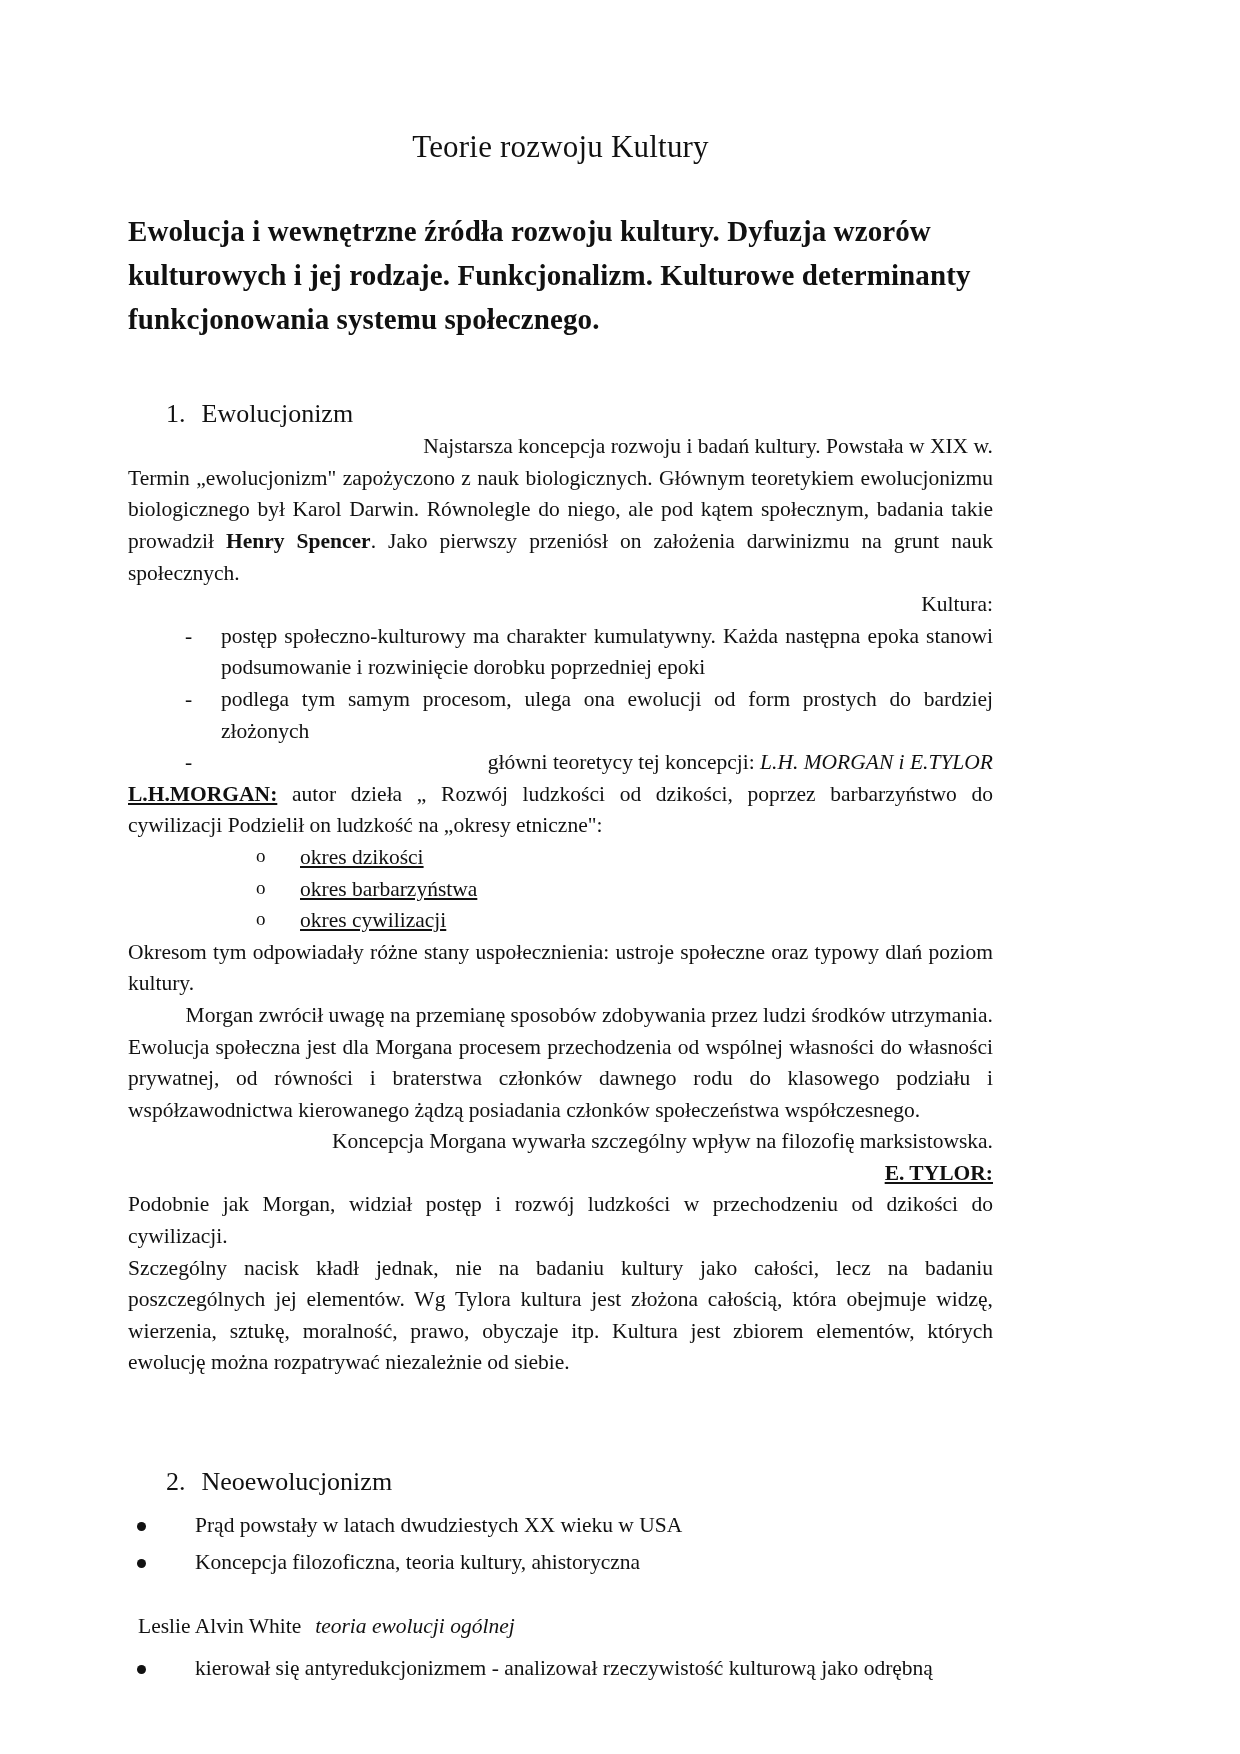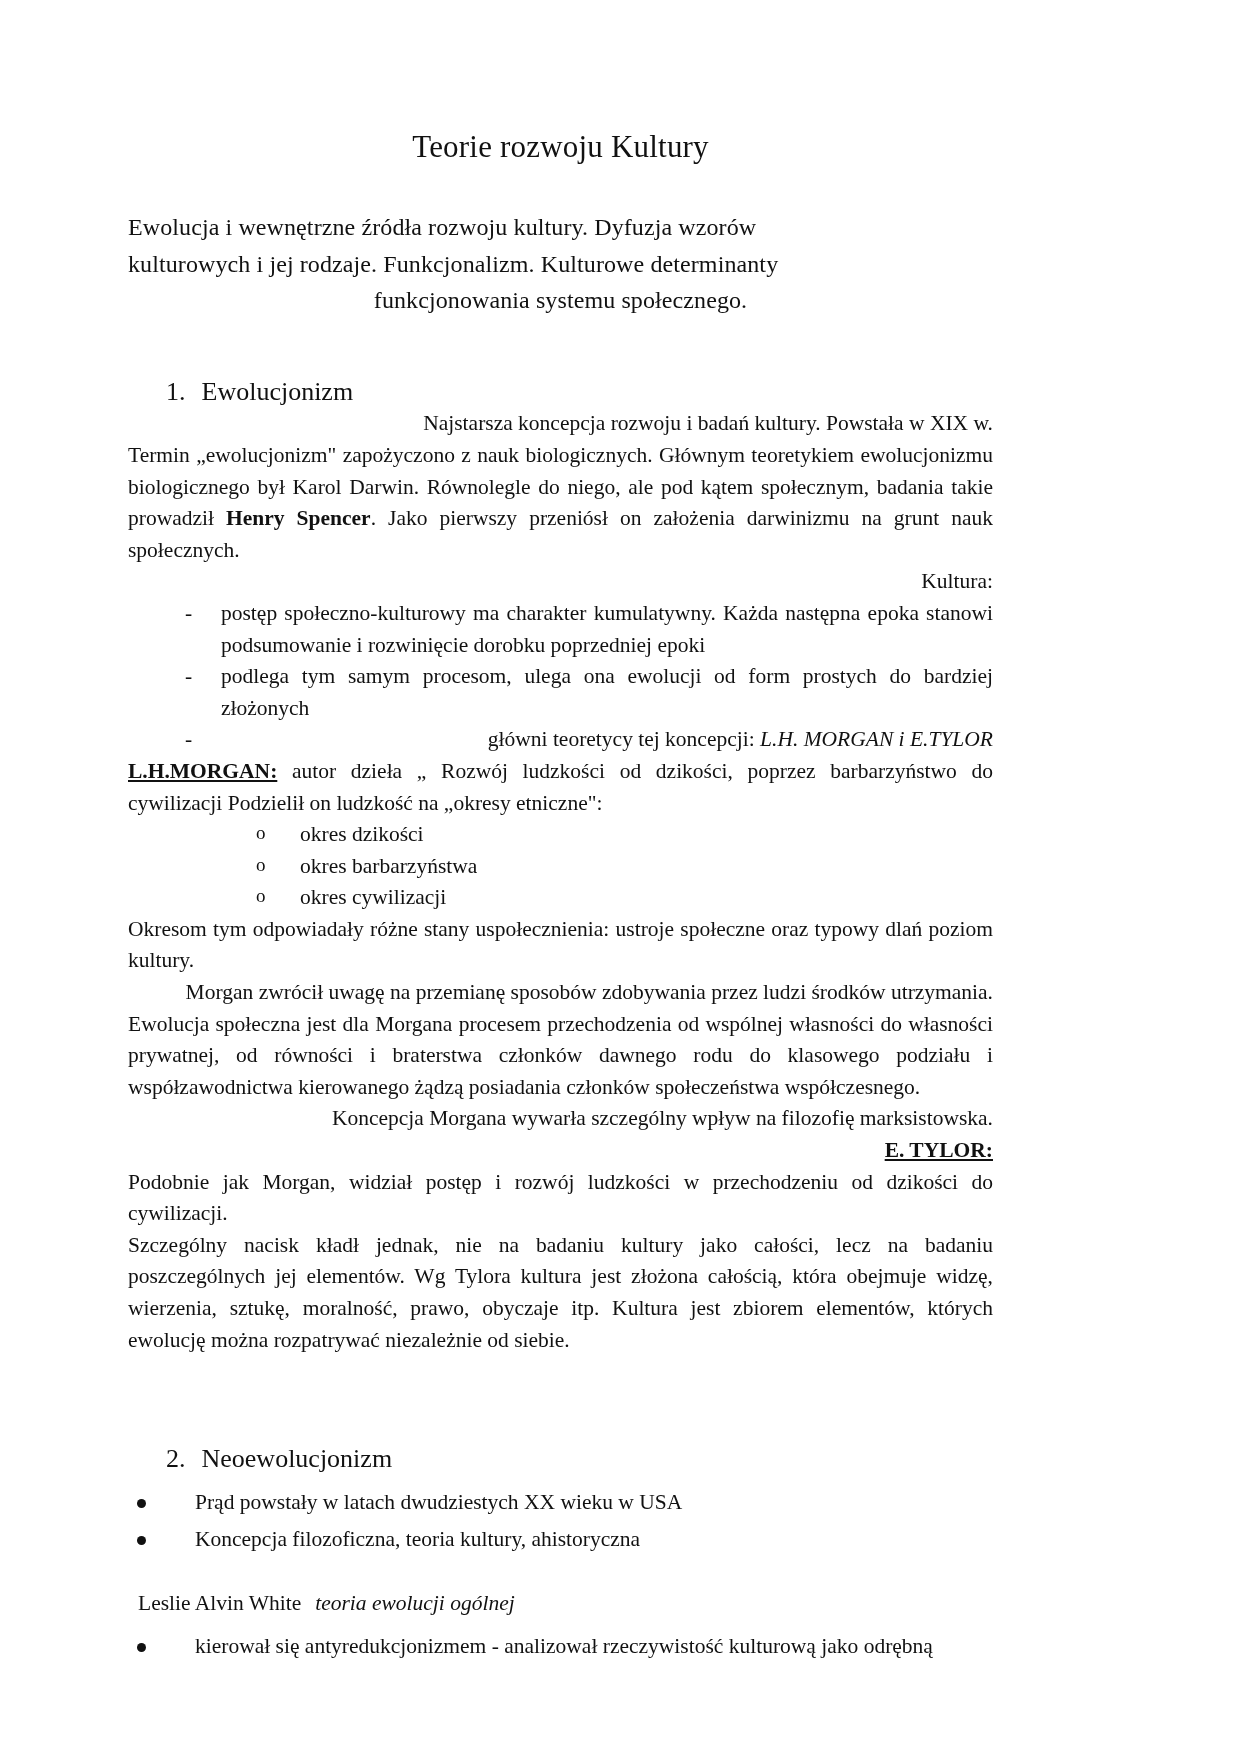--- a/index.html
+++ b/index.html
@@ -36,29 +36,29 @@
     line-height: 1.2;
     margin: 0;
     padding-top: 128px;
     letter-spacing: 0.2px;
   }
 
   
   .intro-heading {
     margin: 0;
     padding-top: 44px;
-    font-size: 24px;
-    font-weight: normal;
+    font-size: 29px;
+    font-weight: bold;
     line-height: 1.52;
     text-align: justify;
     text-justify: inter-word;
     letter-spacing: 0.1px;
   }
   .intro-heading .lastline {
-    text-align: center;
+    text-align: left;
   }
 
   
   .section-heading {
     font-size: 26px;
     font-weight: 400;
     line-height: 1.3;
     margin: 0;
     padding-left: 38px;
     display: flex;
@@ -100,20 +100,21 @@
     left: 27px;
     top: 0;
   }
   ul.dash-list > li.flush { text-align: right; }
 
   
   ul.circle-list {
     list-style: none;
     margin: 0;
     padding: 0 0 0 110px;
+    text-decoration: underline;
   }
   ul.circle-list > li {
     position: relative;
     padding-left: 62px;
     font-size: 21.5px;
     line-height: 1.47;
   }
   ul.circle-list > li::before {
     content: "o";
     position: absolute;

